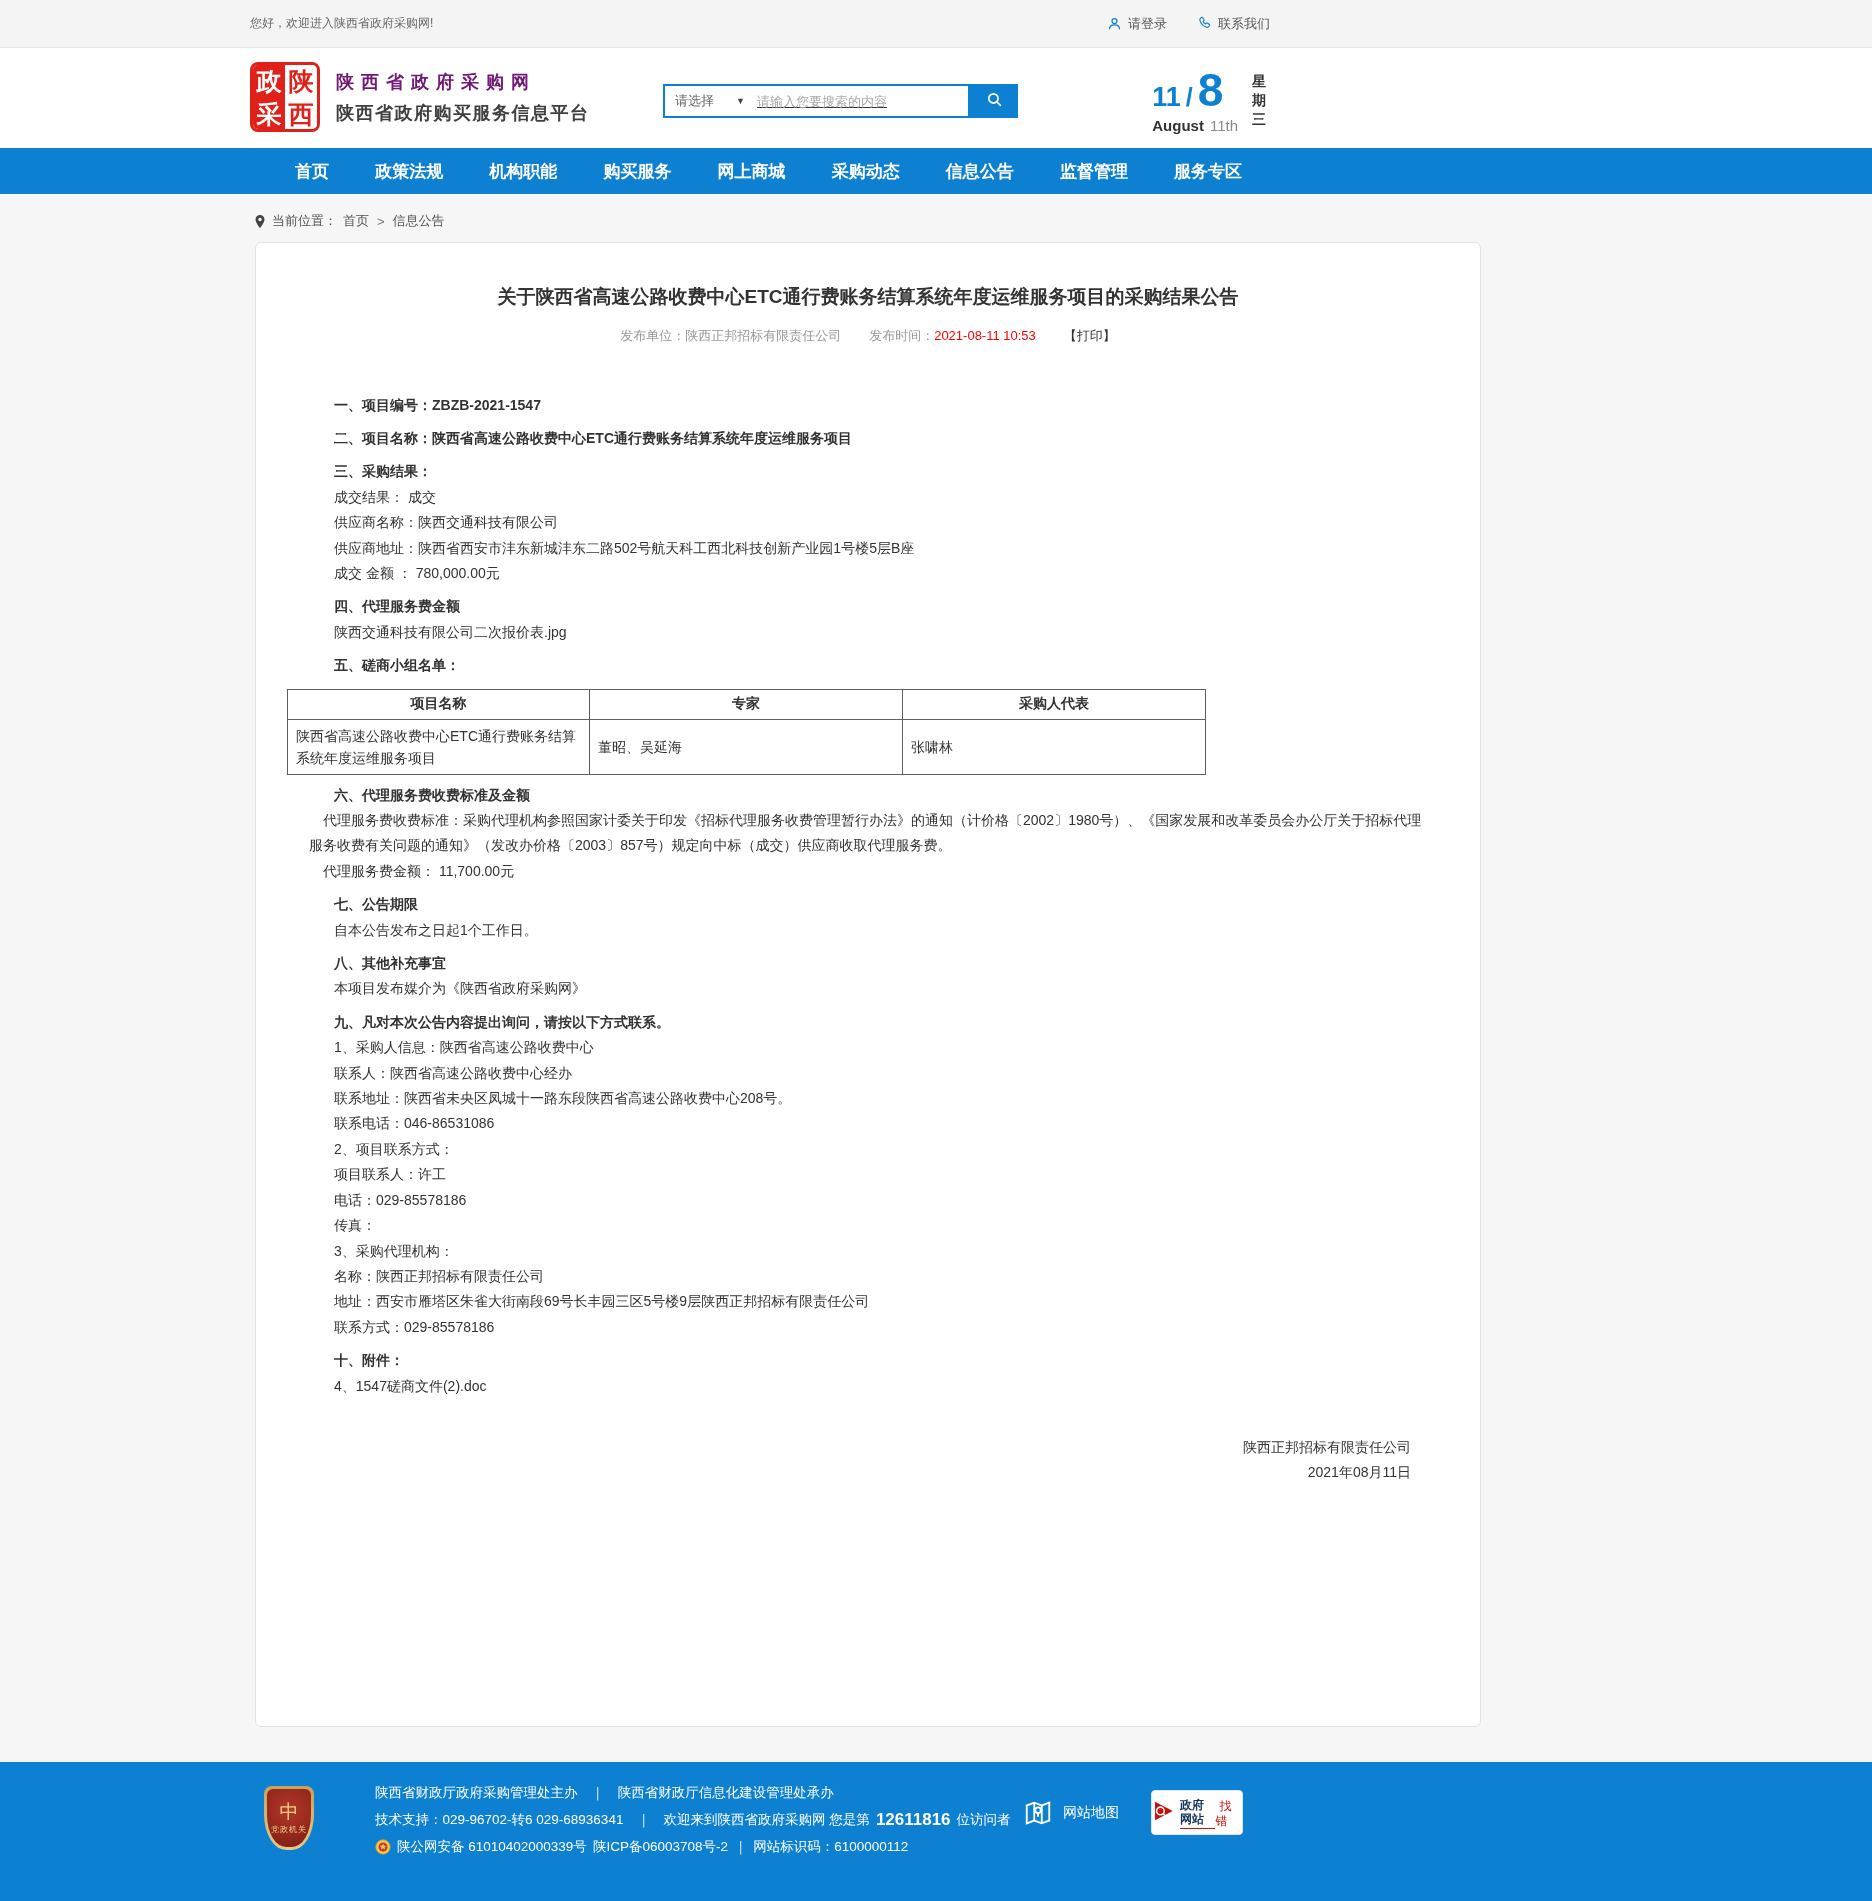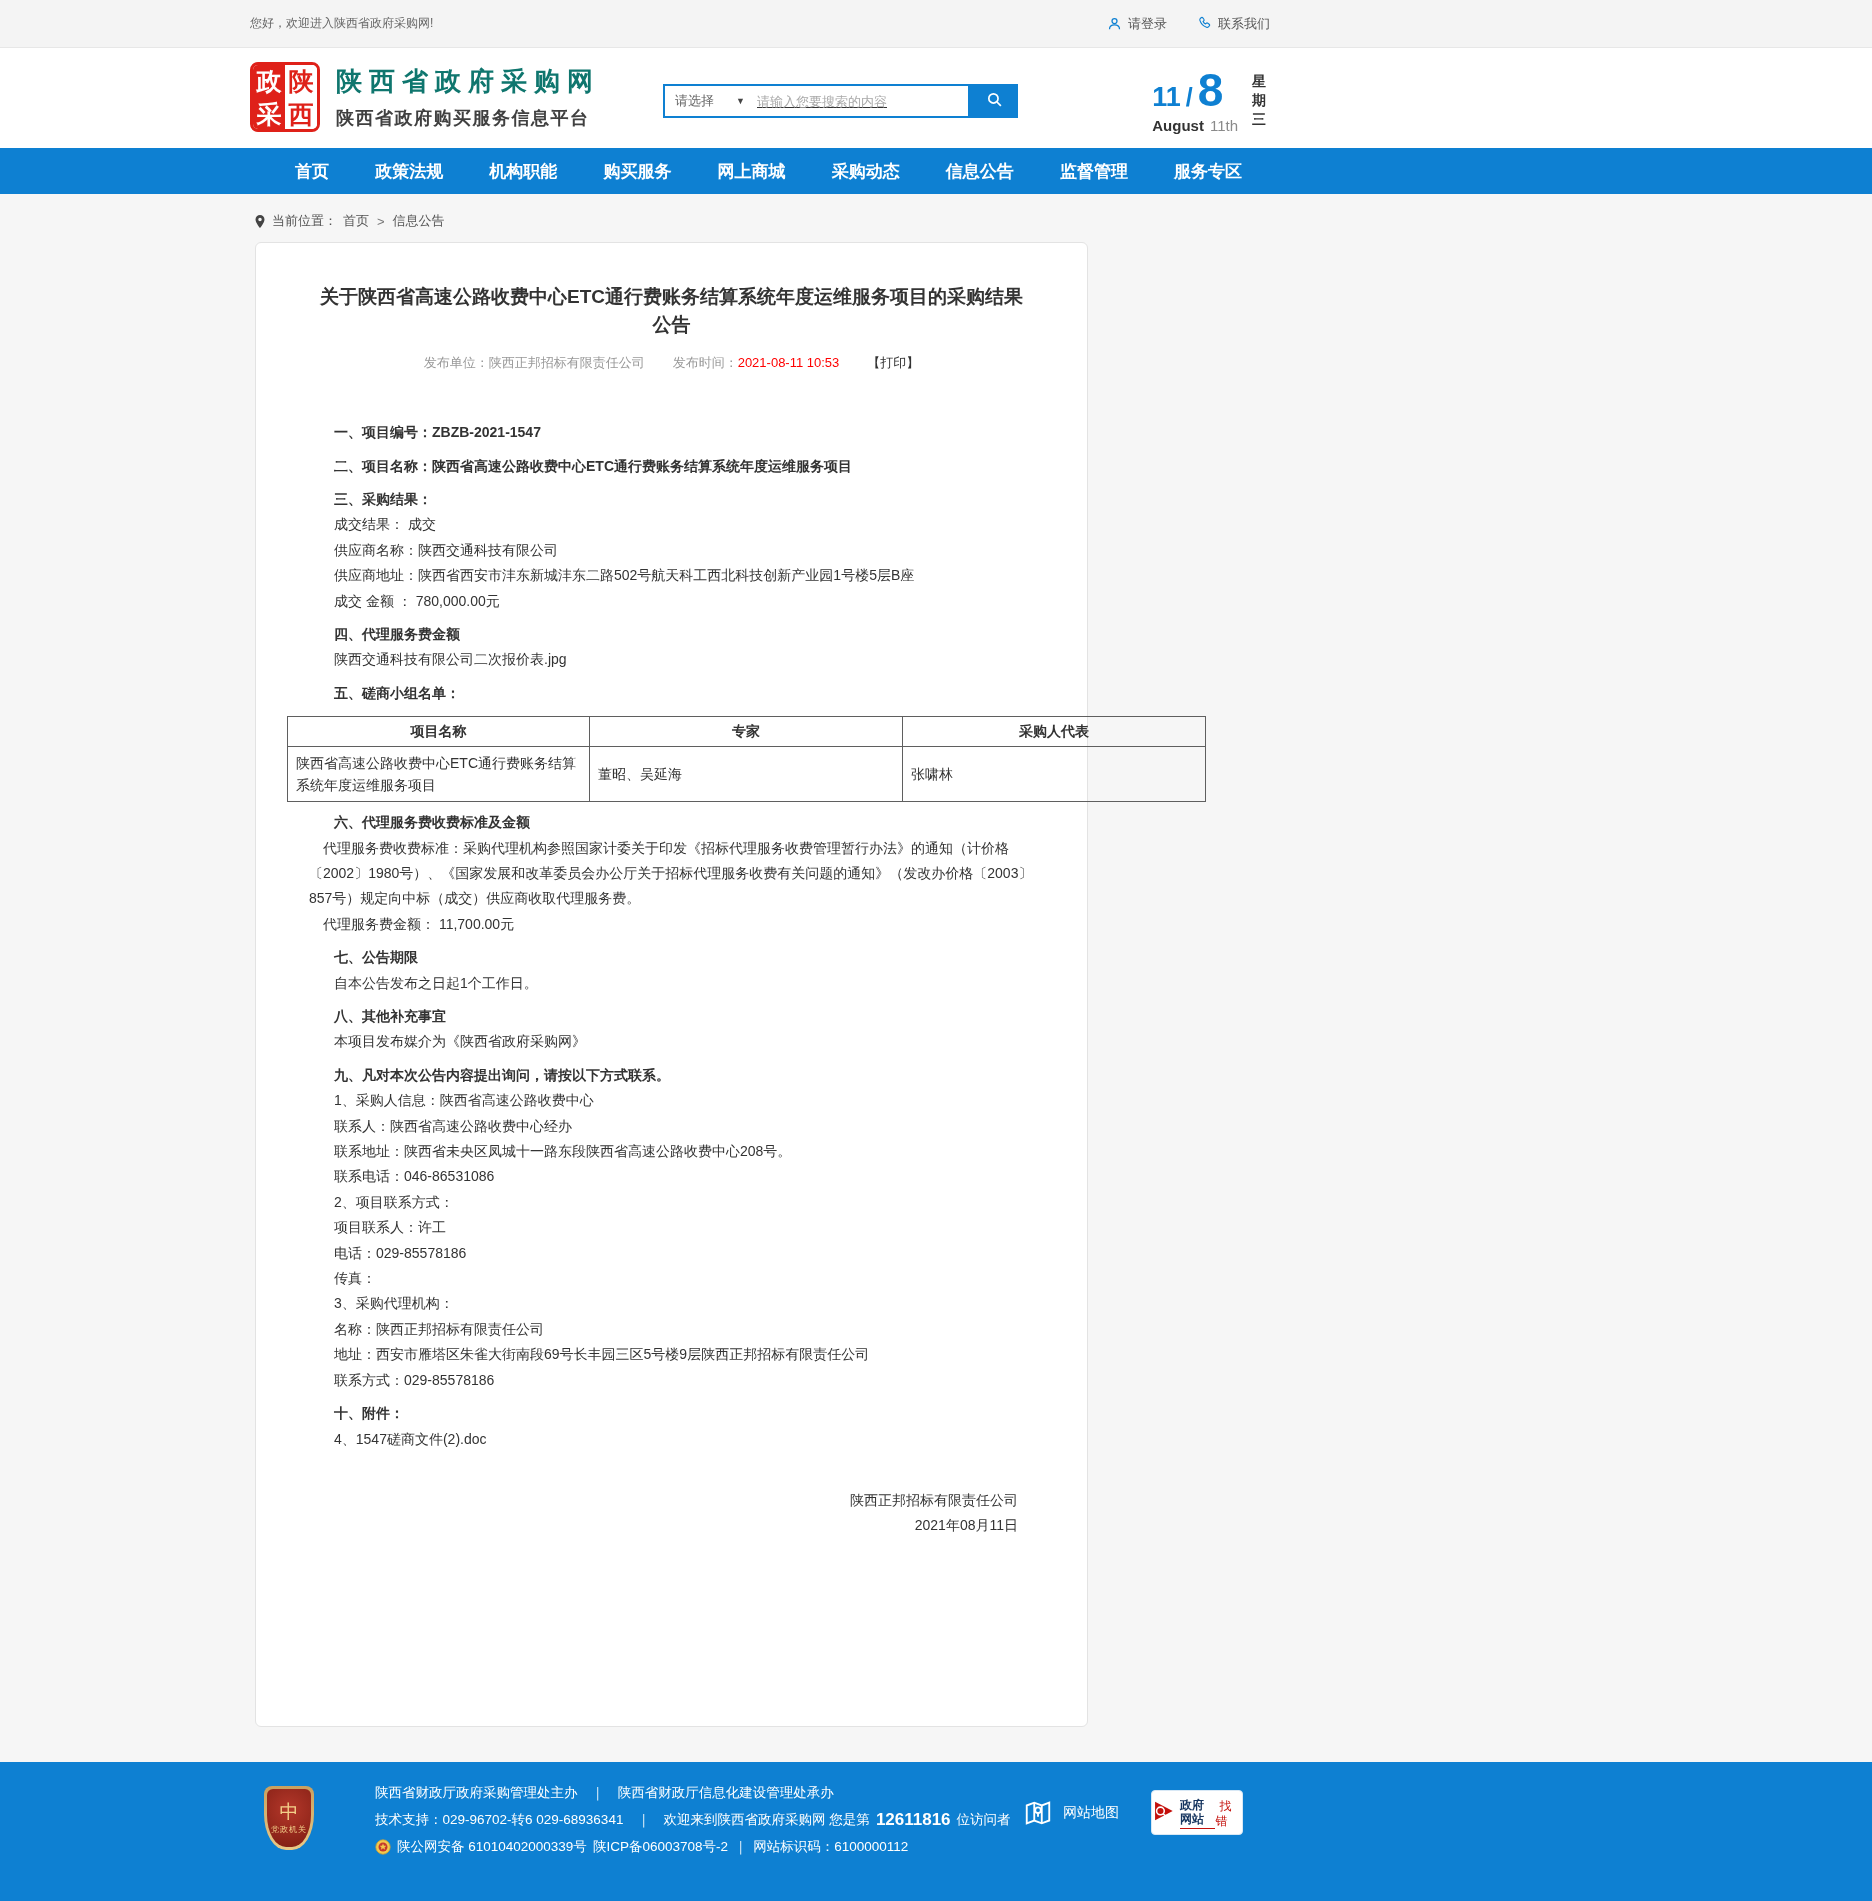--- a/index.html
+++ b/index.html
@@ -25,21 +25,21 @@
   .blue-ic{color:var(--accent-blue);display:inline-flex;}
 
   
   .header{background:#fff;height:100px;}
   .header-inner{height:100%;}
   .brand{position:absolute;left:0;top:14px;display:flex;gap:16px;align-items:center;}
   .logo-seal{width:70px;height:70px;border:3px solid var(--brand-red);border-radius:8px;display:grid;grid-template-columns:1fr 1fr;grid-template-rows:1fr 1fr;overflow:hidden;background:#fff;}
   .seal-cell{display:flex;align-items:center;justify-content:center;font-size:25px;font-weight:bold;font-family:"Liberation Serif","DejaVu Serif",serif;}
   .seal-red{background:var(--brand-red);color:#fff;}
   .seal-white{background:#fff;color:var(--brand-red);}
-  .site-name{font-size:26px;font-weight:bold;color:#0f766e;letter-spacing:7px;}
+  .site-name{font-size:18px;font-weight:bold;color:#701a75;letter-spacing:7px;}
   .site-subtitle{font-size:18px;font-weight:bold;color:#404040;letter-spacing:1.5px;margin-top:7px;}
 
   .searchbar{position:absolute;left:413px;top:36px;display:flex;}
   .search-field{display:flex;align-items:center;border:2px solid var(--accent-blue);width:307px;height:34px;background:#fff;}
   .search-select{width:88px;display:flex;align-items:center;justify-content:space-between;padding:0 8px 0 10px;font-size:13px;color:#666;cursor:pointer;flex:none;}
   .caret{font-size:9px;color:#444;}
   .search-input{flex:1;min-width:0;border:0;outline:none;font-size:13px;color:#333;padding:0 4px;background:transparent;text-decoration:underline;}
   .search-input::placeholder{color:#a9a9a9;}
   .search-btn{width:48px;height:34px;background:var(--accent-blue);border:0;display:flex;align-items:center;justify-content:center;cursor:pointer;color:#fff;}
 
@@ -57,21 +57,21 @@
   .mainnav{background:var(--accent-blue);height:46px;}
   .nav-inner{display:flex;height:46px;align-items:center;justify-content:space-between;padding:0 28px 0 45px;}
   .nav-item{color:#fff;font-size:17px;font-weight:bold;text-decoration:none;cursor:pointer;white-space:nowrap;}
 
   
   .page{padding:13px 0 35px;}
   .breadcrumb{display:flex;align-items:center;gap:6px;font-size:13px;color:#555;height:28px;padding-left:4px;}
   .breadcrumb a{color:#555;text-decoration:none;cursor:pointer;}
   .crumb-sep{margin:0 2px;color:#777;}
 
-  .panel{background:#fff;border:1px solid #e3e3e3;border-radius:6px;margin-top:7px;margin-left:5px;width:833px;min-height:1485px;padding:40px 0 60px;}
+  .panel{background:#fff;border:1px solid #e3e3e3;border-radius:6px;margin-top:7px;margin-left:5px;width:1226px;min-height:1485px;padding:40px 0 60px;}
   .article-title{text-align:center;font-size:19px;font-weight:bold;color:#333;margin:0 60px;line-height:1.45;}
   .article-meta{display:flex;justify-content:center;gap:28px;margin-top:16px;font-size:13px;color:#999;}
   .meta-time .red{color:var(--time-red);}
   .print-btn{color:#333;cursor:pointer;text-decoration:none;}
 
   .article-body{margin-top:48px;padding:0 53px;font-size:14px;color:#333;}
   .bline{margin:0 0 0 25px;line-height:25.4px;min-height:25.4px;}
   .t-heading{font-weight:bold;margin-top:8px;}
   .t-para{margin-left:0;text-indent:1em;}
 

